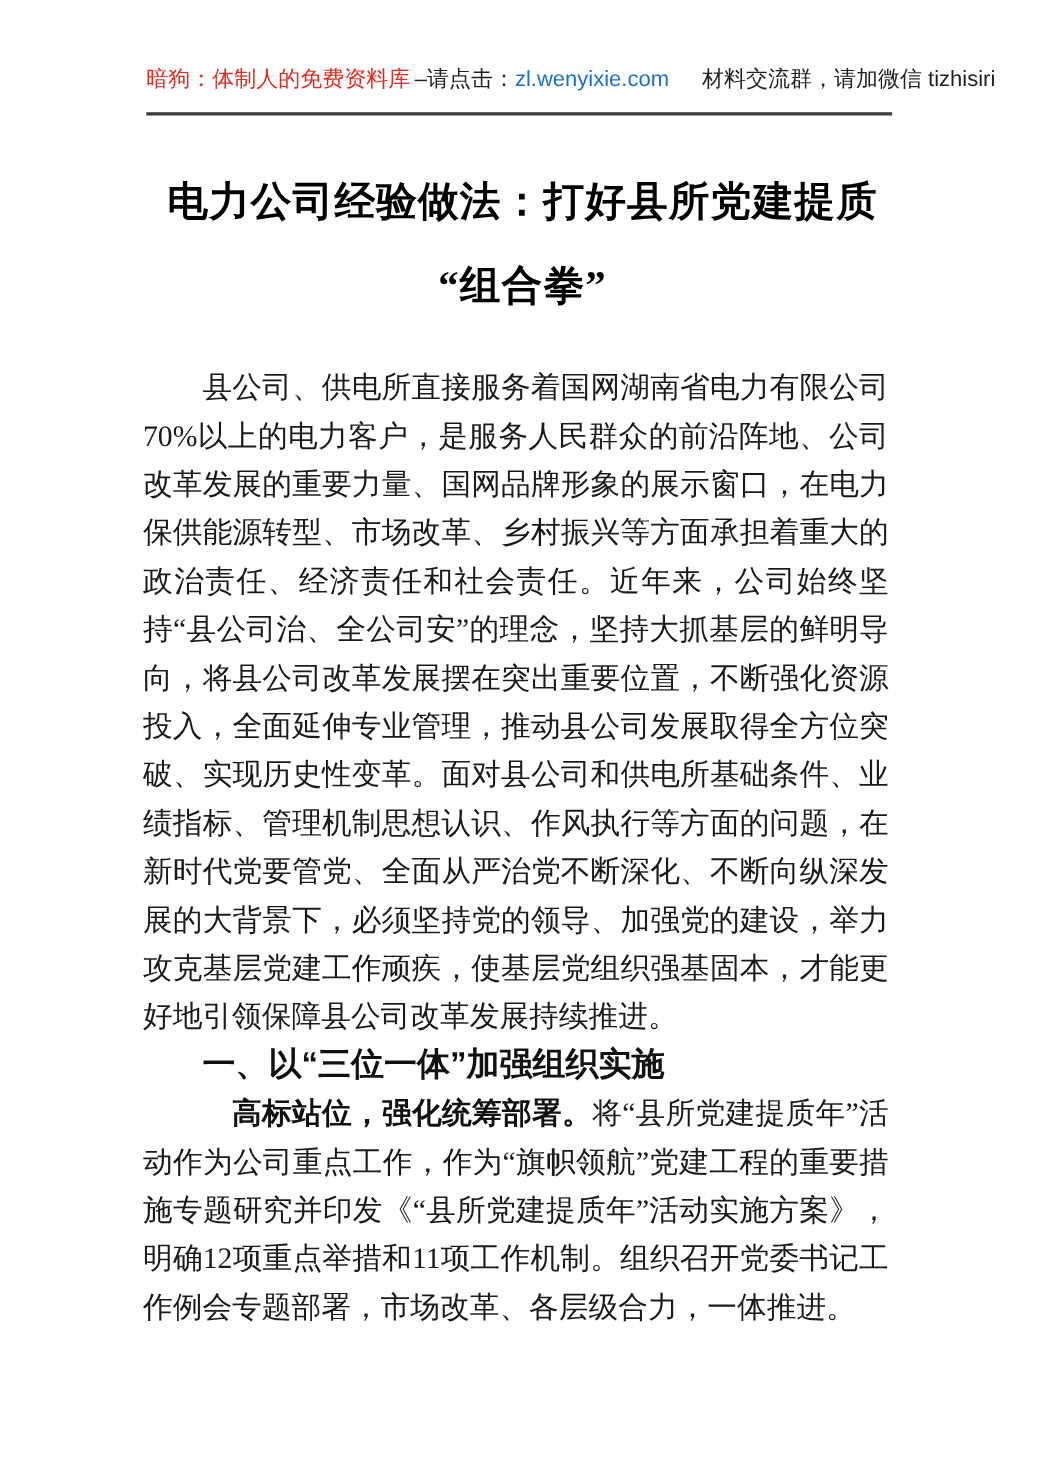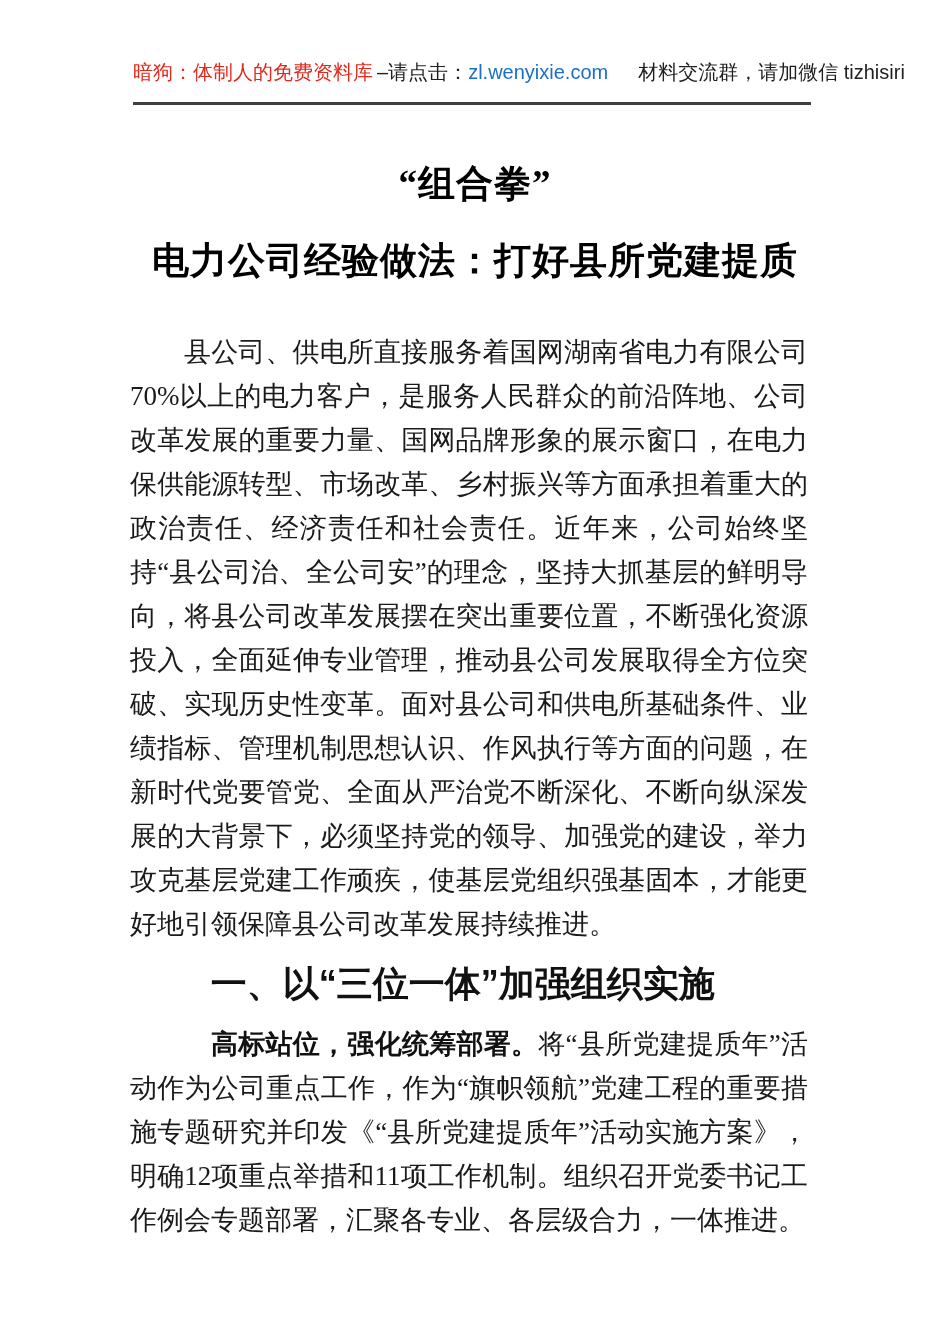--- a/index.html
+++ b/index.html
@@ -51,24 +51,24 @@
     left: 130px; top: 330px;
     width: 678px;
     font-size: 27px;
     line-height: 44px;
     text-align: justify;
     text-justify: inter-character;
     color: #1a1a1a;
   }
   .para { margin: 0; text-indent: 2em; }
   .section-heading {
-    margin: 16px;
+    margin: 0;
     font-family: "Liberation Sans", sans-serif;
     font-weight: bold;
-    font-size: 36px;
+    font-size: 30px;
     line-height: 44px;
     text-indent: 1.8em;
     text-align: left;
     color: #111111;
   }
   .lead {
     font-family: "Liberation Sans", sans-serif;
     font-weight: bold;
     color: #111111;
     margin-left: 27px;
@@ -77,23 +77,23 @@
 </head>
 <body>
 
 <div class="page">
 
   <header class="promo">
     <span class="promo-brand">暗狗：体制人的免费资料库</span><span class="promo-click">–请点击：</span><a class="promo-link">zl.wenyixie.com</a><span class="promo-note">材料交流群，请加微信 tizhisiri</span>
   </header>
 
   <h1 class="doc-title">
+    <span class="title-line">电力公司经验做法：打好县所党建提质</span>
     <span class="title-line">“组合拳”</span>
-    <span class="title-line">电力公司经验做法：打好县所党建提质</span>
   </h1>
 
   <main class="doc-body">
     <p class="para">县公司、供电所直接服务着国网湖南省电力有限公司70%以上的电力客户，是服务人民群众的前沿阵地、公司改革发展的重要力量、国网品牌形象的展示窗口，在电力保供能源转型、市场改革、乡村振兴等方面承担着重大的政治责任、经济责任和社会责任。近年来，公司始终坚持“县公司治、全公司安”的理念，坚持大抓基层的鲜明导向，将县公司改革发展摆在突出重要位置，不断强化资源投入，全面延伸专业管理，推动县公司发展取得全方位突破、实现历史性变革。面对县公司和供电所基础条件、业绩指标、管理机制思想认识、作风执行等方面的问题，在新时代党要管党、全面从严治党不断深化、不断向纵深发展的大背景下，必须坚持党的领导、加强党的建设，举力攻克基层党建工作顽疾，使基层党组织强基固本，才能更好地引领保障县公司改革发展持续推进。</p>
     <h2 class="section-heading">一、以“三位一体”加强组织实施</h2>
-    <p class="para"><strong class="lead">高标站位，强化统筹部署。</strong><span>将“县所党建提质年”活动作为公司重点工作，作为“旗帜领航”党建工程的重要措施专题研究并印发《“县所党建提质年”活动实施方案》，明确12项重点举措和11项工作机制。组织召开党委书记工作例会专题部署，汇聚各专业、各层级合力，一体推进。</span></p>
+    <p class="para"><strong class="lead">高标站位，强化统筹部署。</strong><span>将“县所党建提质年”活动作为公司重点工作，作为“旗帜领航”党建工程的重要措施专题研究并印发《“县所党建提质年”活动实施方案》，明确12项重点举措和11项工作机制。组织召开党委书记工作例会专题部署，市场改革、各层级合力，一体推进。</span></p>
   </main>
 
 </div>
 
 </body></html>

